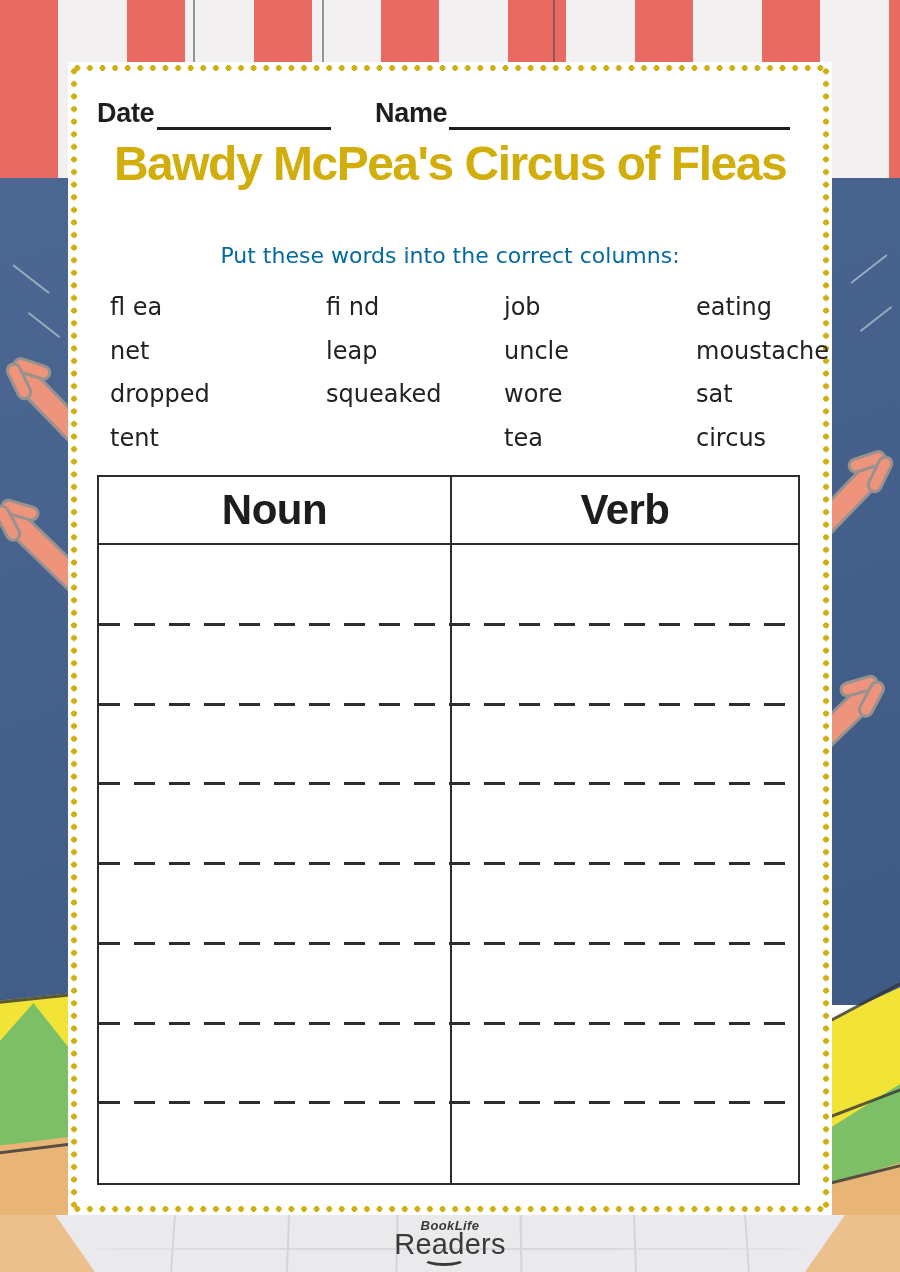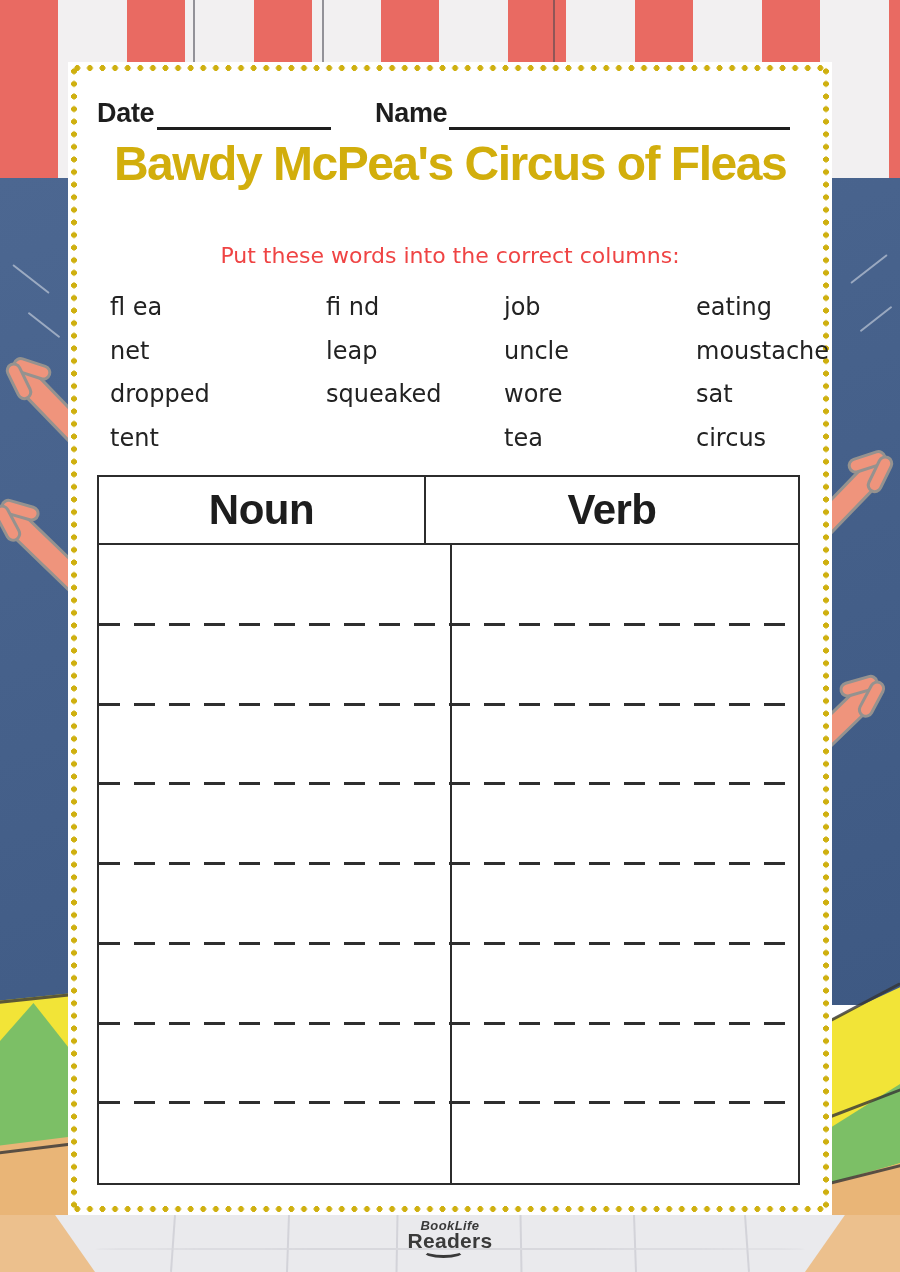--- a/index.html
+++ b/index.html
@@ -45,21 +45,21 @@
   .floor{position:absolute;left:0;top:1215px;width:900px;height:57px;z-index:2;background:var(--floor_grey,#eaeaed);}
   .tl{position:absolute;top:0;width:2px;height:57px;background:#d3d3d9;}
   .tlh{position:absolute;left:95px;right:95px;top:33px;height:2px;background:#d8d8dd;border-radius:50%;}
   .floor-tan{position:absolute;top:0;width:95px;height:57px;background:#ecc08d;}
   .floor-tan.l{left:0;clip-path:polygon(0 0,58% 0,100% 100%,0 100%);}
   .floor-tan.r{right:0;clip-path:polygon(42% 0,100% 0,100% 100%,0 100%);}
 
   
   .logo{position:absolute;left:50%;top:1219px;transform:translateX(-50%);z-index:4;text-align:center;color:#3a3a3a;}
   .logo-top{font-size:13px;font-weight:800;letter-spacing:.4px;line-height:1;font-style:italic;}
-  .logo-main{font-size:21px;font-weight:700;letter-spacing:.3px;line-height:1;margin-top:-2px;}
+  .logo-main{font-size:29px;font-weight:400;letter-spacing:.3px;line-height:1;margin-top:-2px;}
   .logo-smile{width:42px;height:14px;margin:-7px auto 0;transform:translateX(-6px);
               border:3px solid transparent;border-bottom-color:#3a3a3a;border-radius:50%;}
 
   
   .panel{position:absolute;left:68px;top:62px;width:764px;height:1153px;background:#fff;z-index:5;}
   .dots{position:absolute;inset:3px;pointer-events:none;
     background-image:
       radial-gradient(circle 3px at center,var(--dot_gold,#cfb010) 97%,rgba(0,0,0,0) 100%),
       radial-gradient(circle 3px at center,var(--dot_gold,#cfb010) 97%,rgba(0,0,0,0) 100%),
       radial-gradient(circle 3px at center,var(--dot_gold,#cfb010) 97%,rgba(0,0,0,0) 100%),
@@ -69,33 +69,33 @@
     background-position:0 0,0 100%,0 0,100% 0;}
 
   .fieldlabel{position:absolute;font-size:27px;font-weight:800;color:#1e1e1e;letter-spacing:-.3px;text-align:right;}
   .wline{position:absolute;height:3px;background:#1e1e1e;}
 
   .title{position:absolute;left:0;top:74px;width:100%;text-align:center;
          font-size:48px;font-weight:800;letter-spacing:-1.5px;color:var(--title_gold,#d2ae0c);line-height:1.15;}
   .subtitle{position:absolute;left:0;top:140px;width:100%;text-align:center;
             font-size:27px;font-weight:800;letter-spacing:-.5px;color:#1d1d1d;}
   .instruction{position:absolute;left:0;top:181px;width:100%;text-align:center;
-               font-family:"DejaVu Sans",sans-serif;font-size:22px;color:#ef4444;}
+               font-family:"DejaVu Sans",sans-serif;font-size:22px;color:#0369a1;}
 
   .word-list{position:absolute;left:0;top:224px;width:100%;height:178px;margin-left:11px;}
   .wcol{position:absolute;top:0;font-family:"DejaVu Sans",sans-serif;font-size:24px;color:#222;line-height:43.5px;}
   .wcol:nth-child(1){left:31px;} .wcol:nth-child(2){left:247px;}
   .wcol:nth-child(3){left:425px;} .wcol:nth-child(4){left:617px;}
 
   .table{position:absolute;left:29px;top:413px;width:703px;height:710px;border:2px solid #2c2c2c;
          display:flex;flex-direction:column;}
   .thead{height:68px;border-bottom:2px solid #2c2c2c;display:flex;flex:none;}
   .th{display:flex;align-items:center;justify-content:center;
       font-size:42px;font-weight:800;letter-spacing:-.5px;color:#1d1d1d;}
-  .th:first-child{width:327px;border-right:2px solid #2c2c2c;}
+  .th:first-child{width:353px;border-right:2px solid #2c2c2c;}
   .th:last-child{flex:1;border-radius:27px;}
   .tbody{flex:1;display:flex;flex-direction:column;}
   .trow{flex:1;display:flex;position:relative;}
   .tcell{height:100%;}
   .tcell-left{width:353px;border-right:2px solid #2c2c2c;}
   .tcell-right{flex:1;}
   .dash{position:absolute;left:0;right:0;bottom:-1px;height:3px;
         background:repeating-linear-gradient(90deg,#2e2e2e 0 21px,rgba(0,0,0,0) 21px 35px);}
 </style>
 </head>

